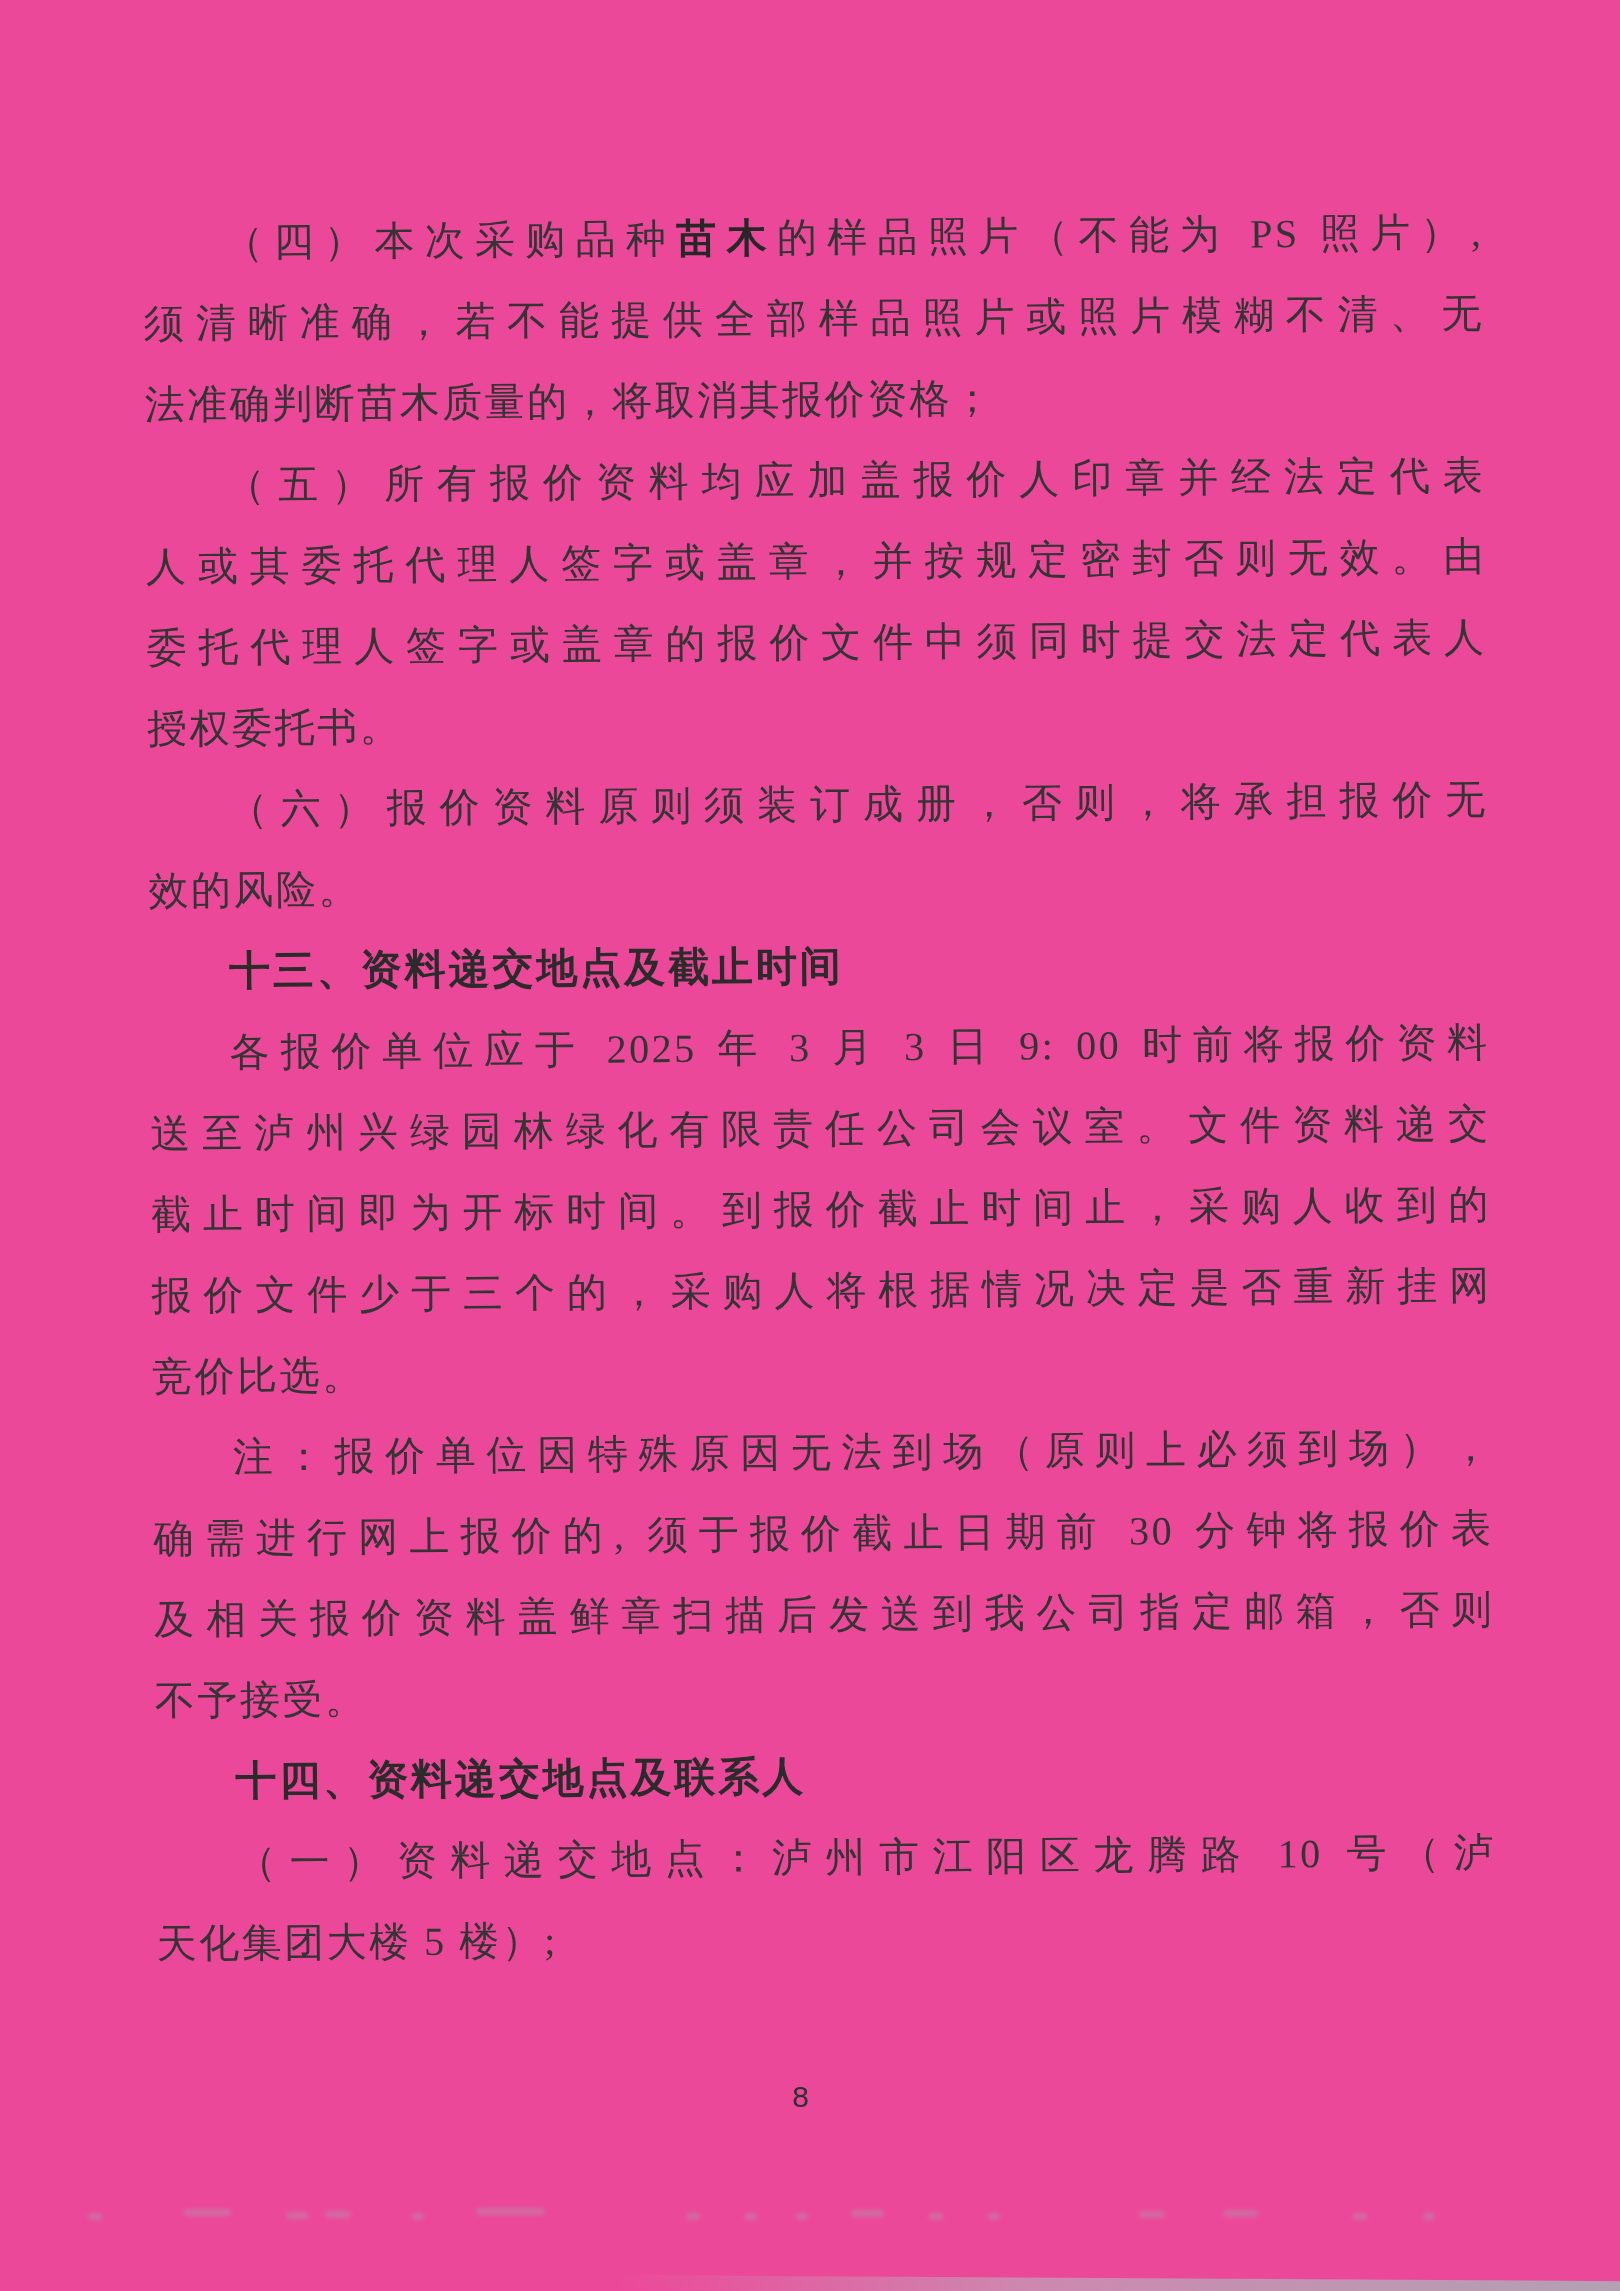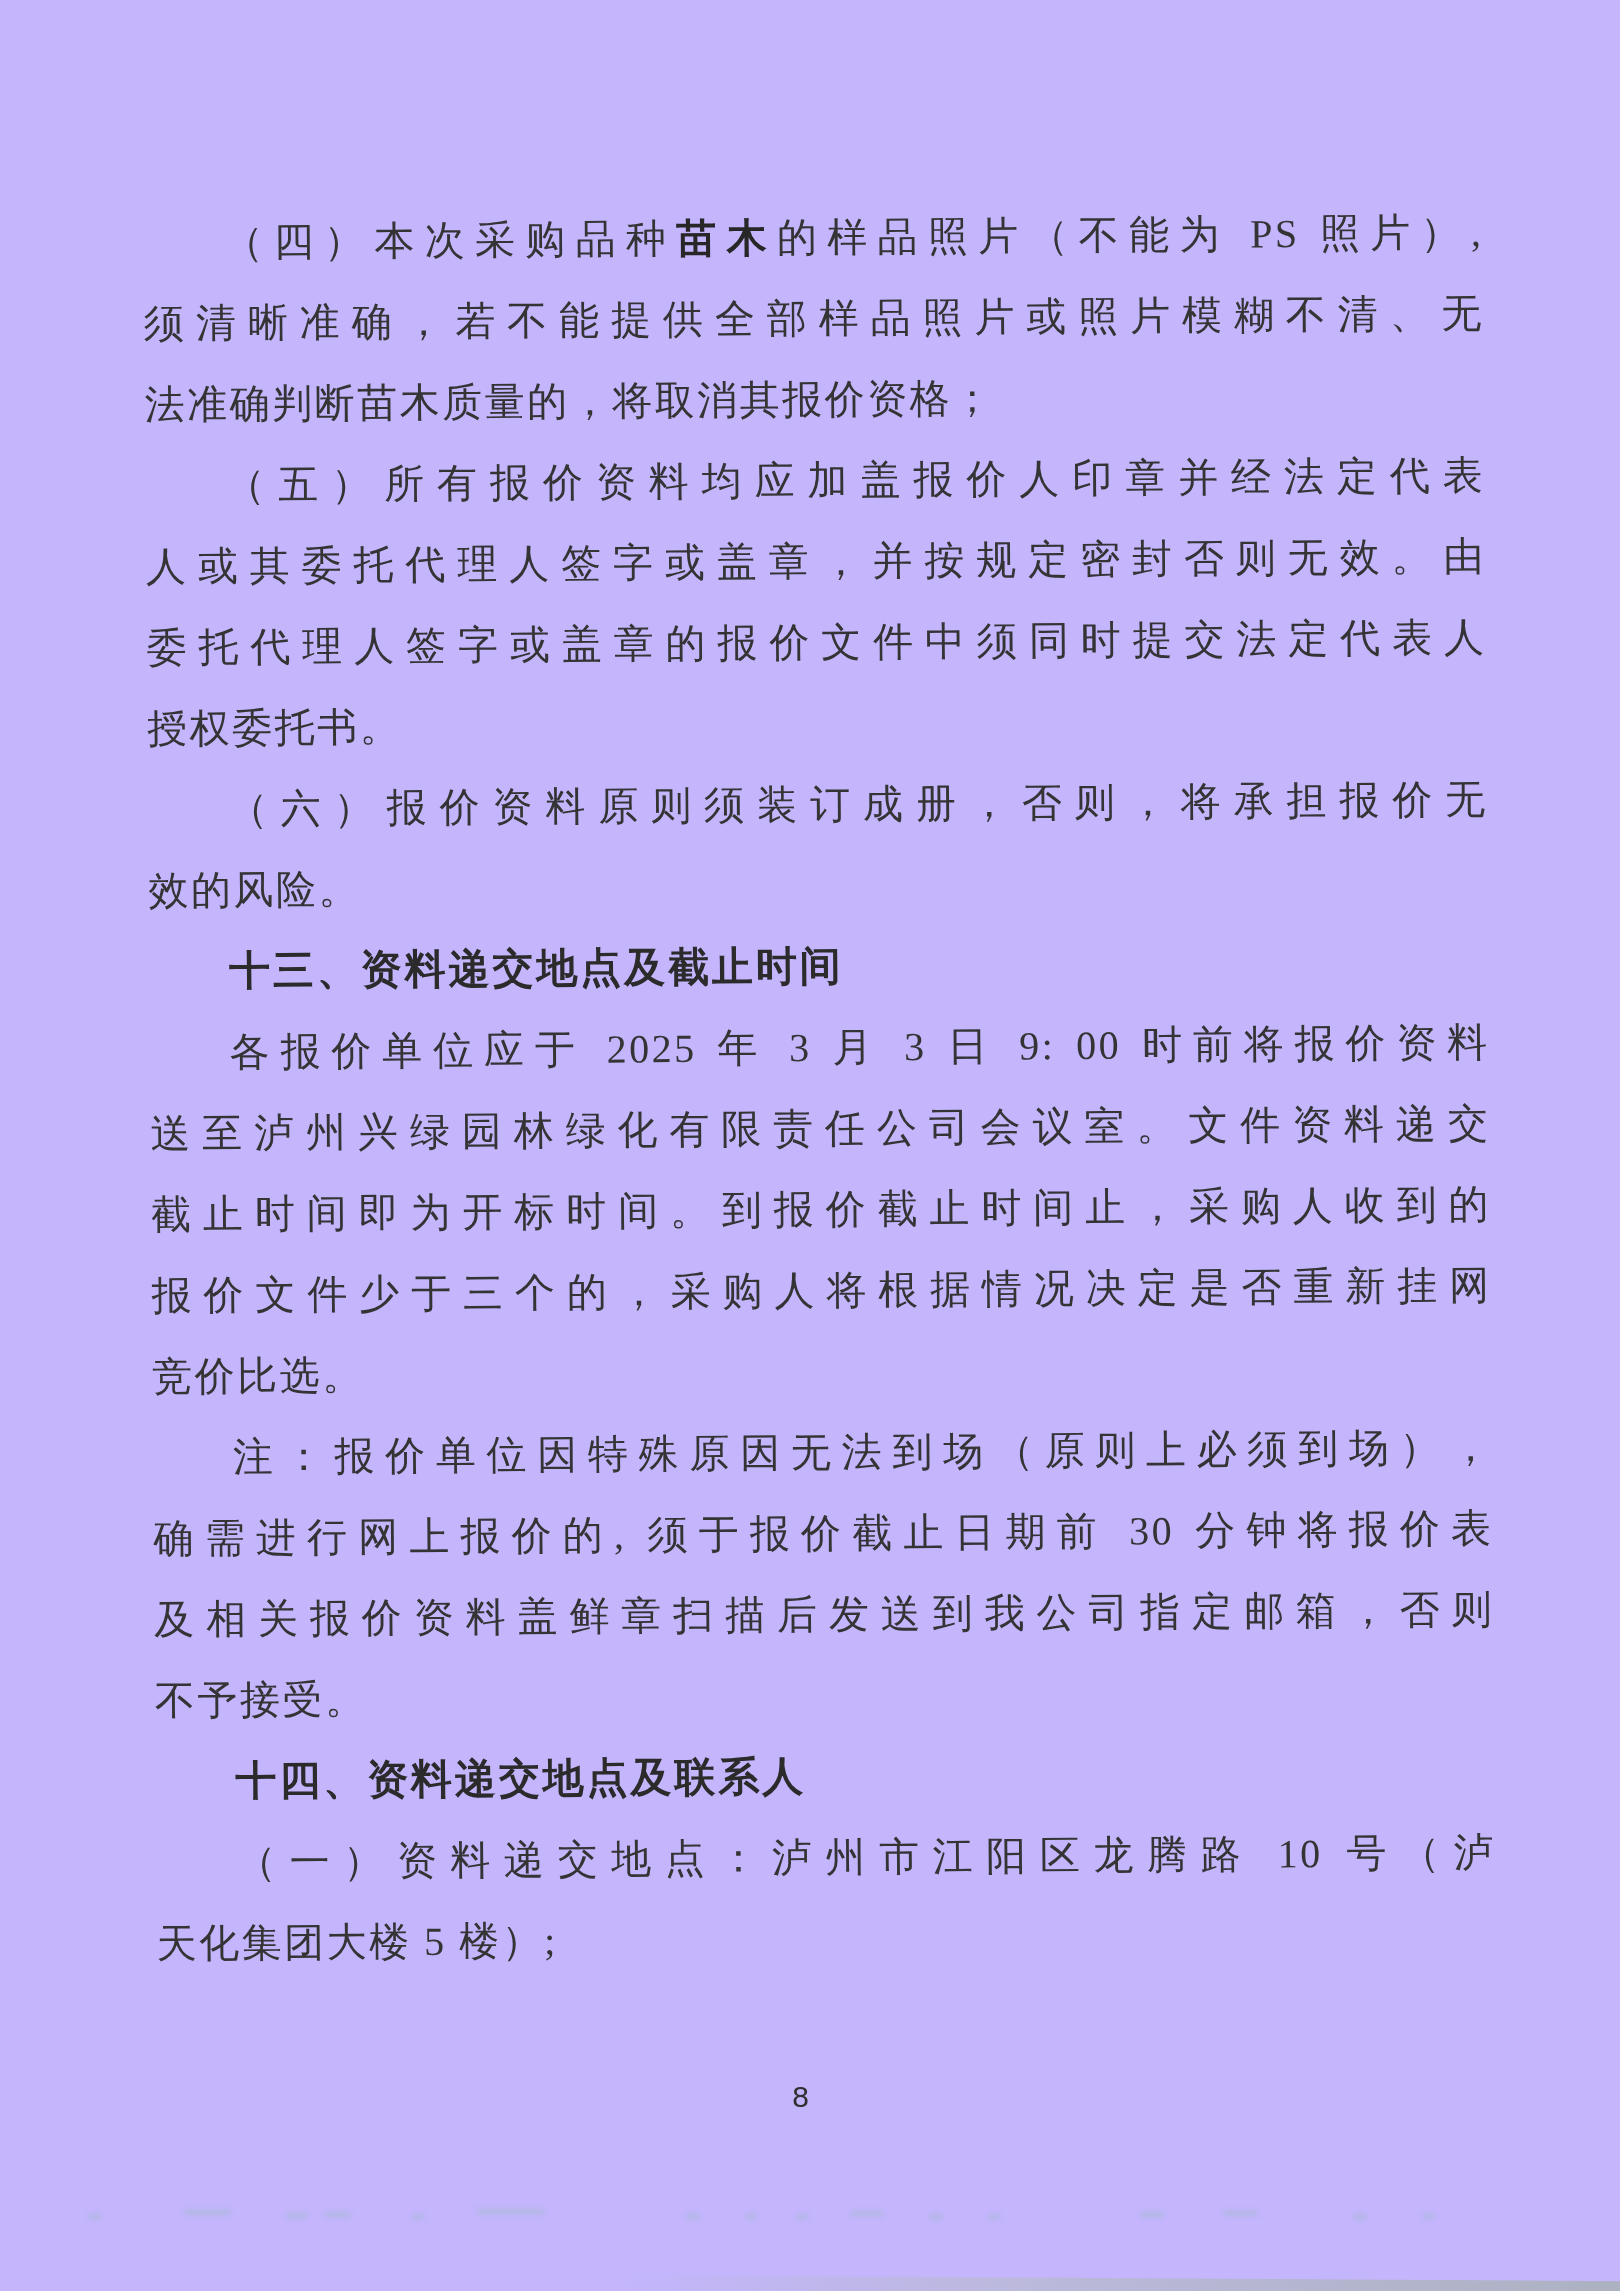--- a/index.html
+++ b/index.html
@@ -1,18 +1,18 @@
 <!DOCTYPE html>
 <html><head>
 <meta charset="utf-8">
 <style>
   * { margin:0; padding:0; box-sizing:border-box; }
   html,body { width:1620px; height:2292px; background:#ffffff; overflow:hidden; }
   .sheet {
-    position:absolute; inset:0; background:#c4b5fd;
+    position:absolute; inset:0; background:#ec4899;
     font-family:"Liberation Serif","DejaVu Serif",serif;
     color:#343434;
   }
   .content {
     position:absolute; left:143px; top:197px; width:1340px;
     transform:rotate(-0.45deg); transform-origin:50% 0;
   }
   .line {
     height:81px; line-height:81px; font-size:40px;
     letter-spacing:2.5px; white-space:nowrap;

